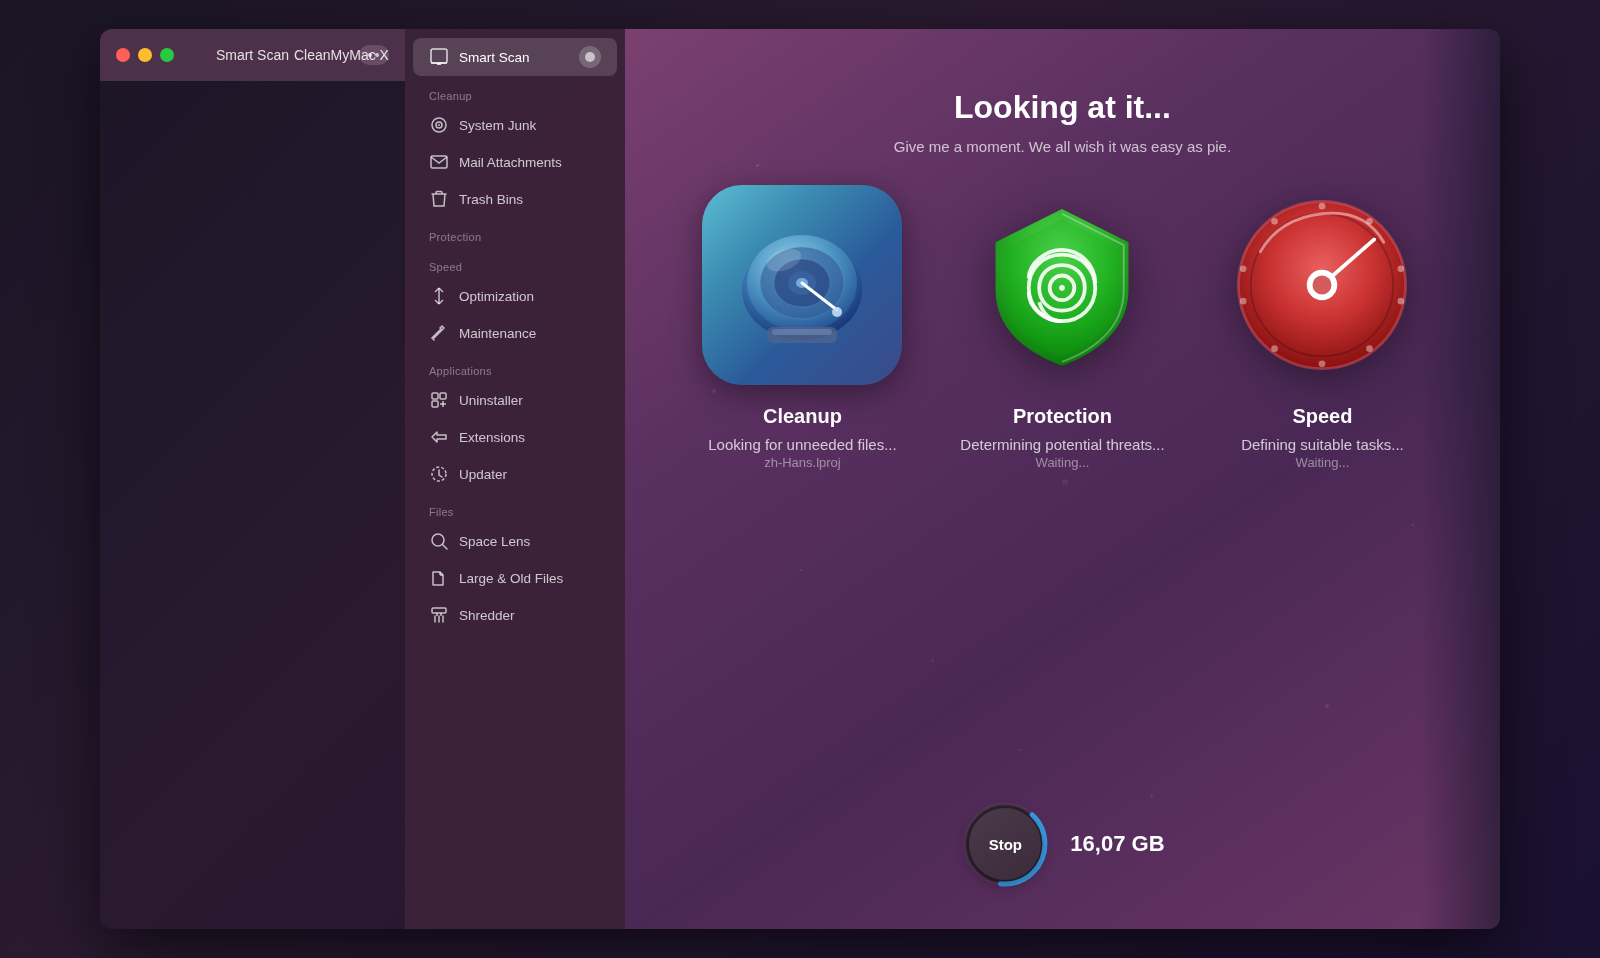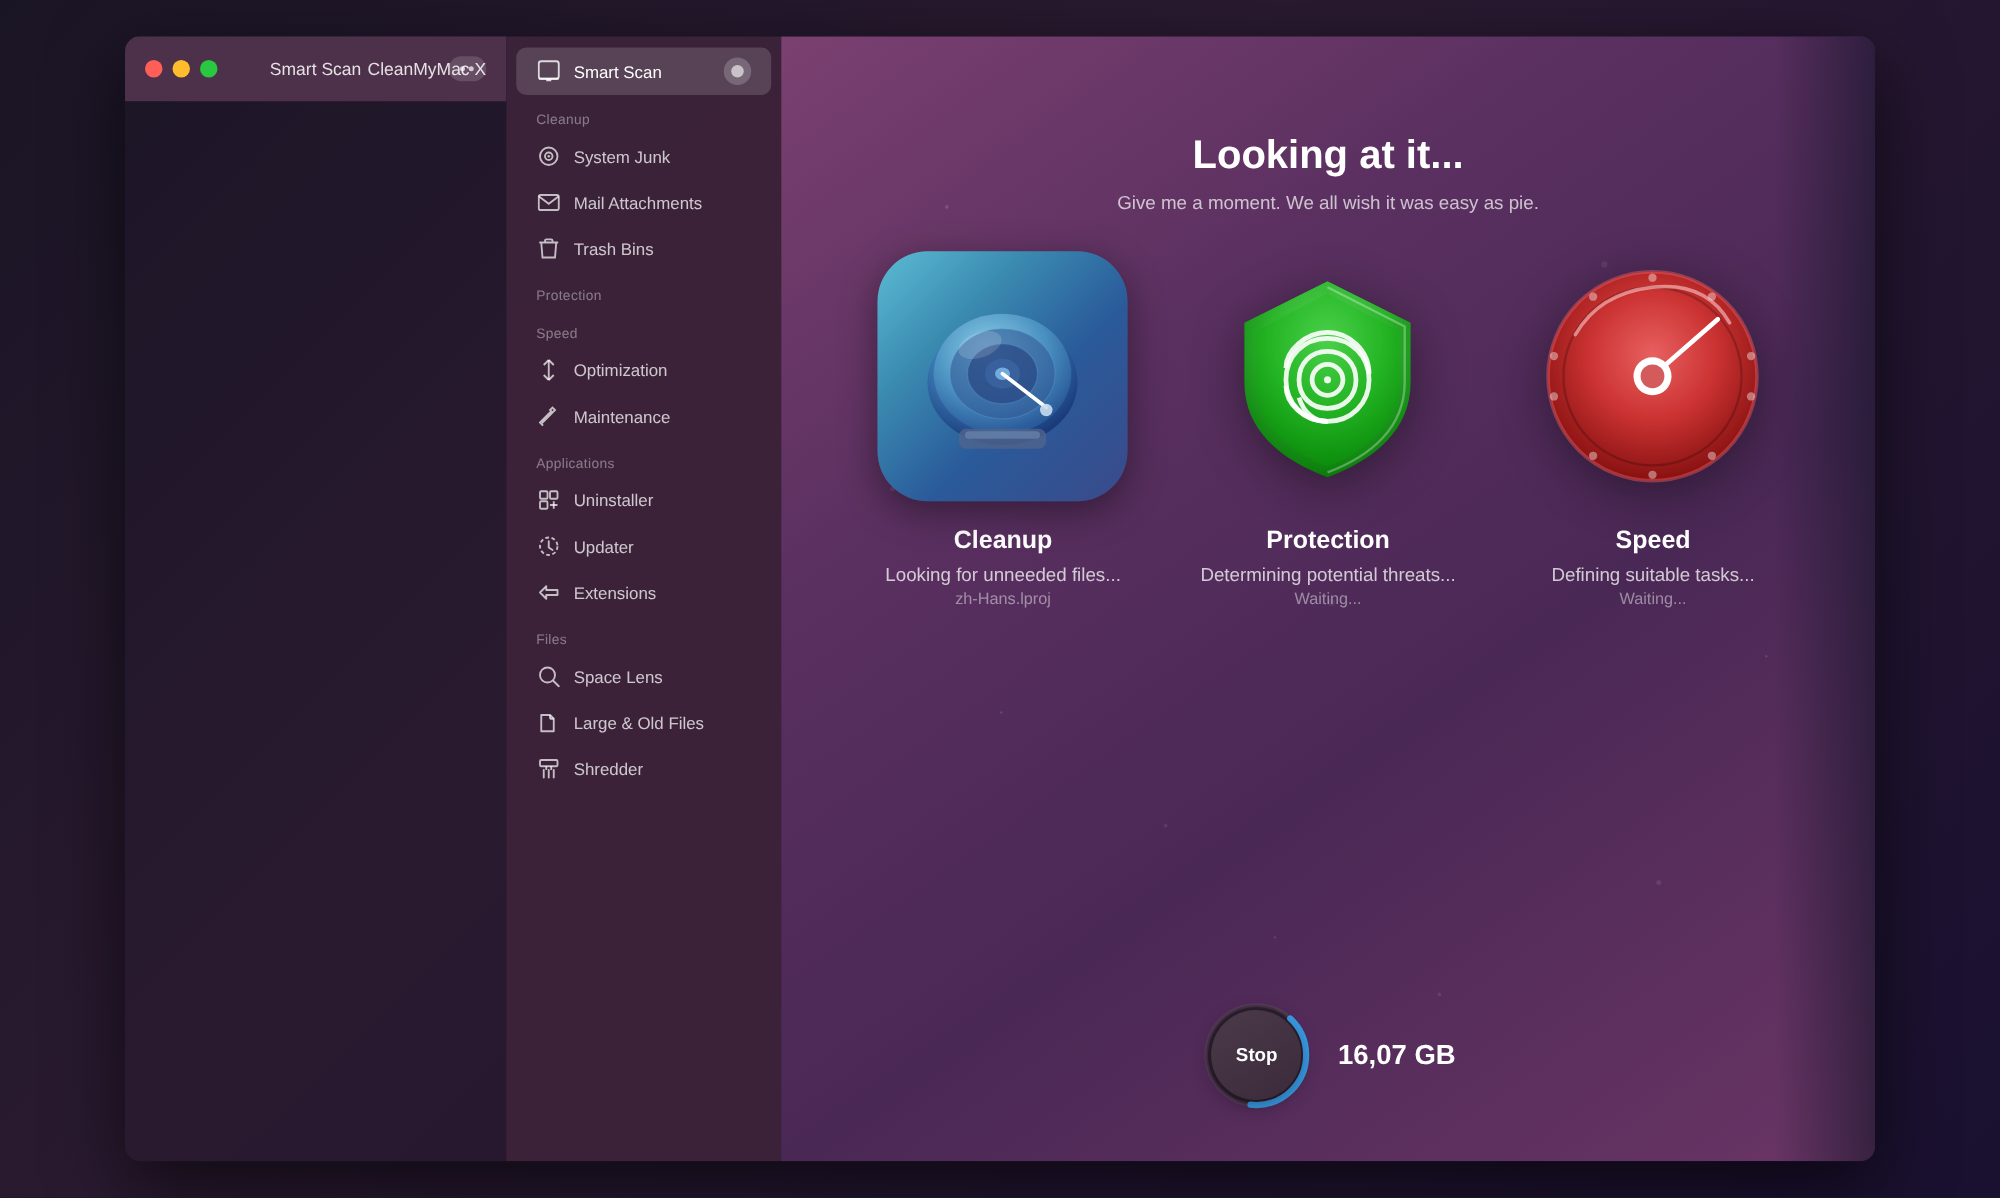--- a/index.html
+++ b/index.html
@@ -188,21 +188,21 @@
     }
 
     .particle {
       position: absolute;
       background: rgba(255,255,255,0.3);
       border-radius: 50%;
     }
 
     .right-panel-header {
       text-align: center;
-      padding-top: 76px;
+      padding-top: 60px;
       padding-bottom: 30px;
       z-index: 1;
     }
 
     .main-heading {
       color: white;
       font-size: 32px;
       font-weight: 700;
       margin-bottom: 12px;
     }
@@ -473,34 +473,34 @@
               <line x1="10" y1="13" x2="16" y2="13" stroke="rgba(255,255,255,0.7)" stroke-width="1.5"></line>
               <line x1="13" y1="10" x2="13" y2="16" stroke="rgba(255,255,255,0.7)" stroke-width="1.5"></line>
             </svg>
           </div>
           <span class="sidebar-item-text">Uninstaller</span>
         </div>
 
         <div class="sidebar-item">
           <div class="sidebar-item-icon">
             <svg width="18" height="18" viewBox="0 0 18 18" fill="none">
+              <path d="M2 9l5-5v3h9v4H7v3L2 9z" stroke="rgba(255,255,255,0.7)" stroke-width="1.5" fill="none" stroke-linejoin="round"></path>
+            </svg>
+          </div>
+          <span class="sidebar-item-text">Extensions</span>
+        </div>
+
+        <div class="sidebar-item">
+          <div class="sidebar-item-icon">
+            <svg width="18" height="18" viewBox="0 0 18 18" fill="none">
               <circle cx="9" cy="9" r="7" stroke="rgba(255,255,255,0.7)" stroke-width="1.5" fill="none" stroke-dasharray="3 2"></circle>
               <path d="M9 5v5l3 2" stroke="rgba(255,255,255,0.7)" stroke-width="1.5" fill="none" stroke-linecap="round"></path>
             </svg>
           </div>
           <span class="sidebar-item-text">Updater</span>
-        </div>
-
-        <div class="sidebar-item">
-          <div class="sidebar-item-icon">
-            <svg width="18" height="18" viewBox="0 0 18 18" fill="none">
-              <path d="M2 9l5-5v3h9v4H7v3L2 9z" stroke="rgba(255,255,255,0.7)" stroke-width="1.5" fill="none" stroke-linejoin="round"></path>
-            </svg>
-          </div>
-          <span class="sidebar-item-text">Extensions</span>
         </div>
 
         <div class="sidebar-section-header">Files</div>
 
         <div class="sidebar-item">
           <div class="sidebar-item-icon">
             <svg width="18" height="18" viewBox="0 0 18 18" fill="none">
               <circle cx="8" cy="8" r="6" stroke="rgba(255,255,255,0.7)" stroke-width="1.5" fill="none"></circle>
               <line x1="13" y1="13" x2="17" y2="17" stroke="rgba(255,255,255,0.7)" stroke-width="1.5" stroke-linecap="round"></line>
             </svg>

